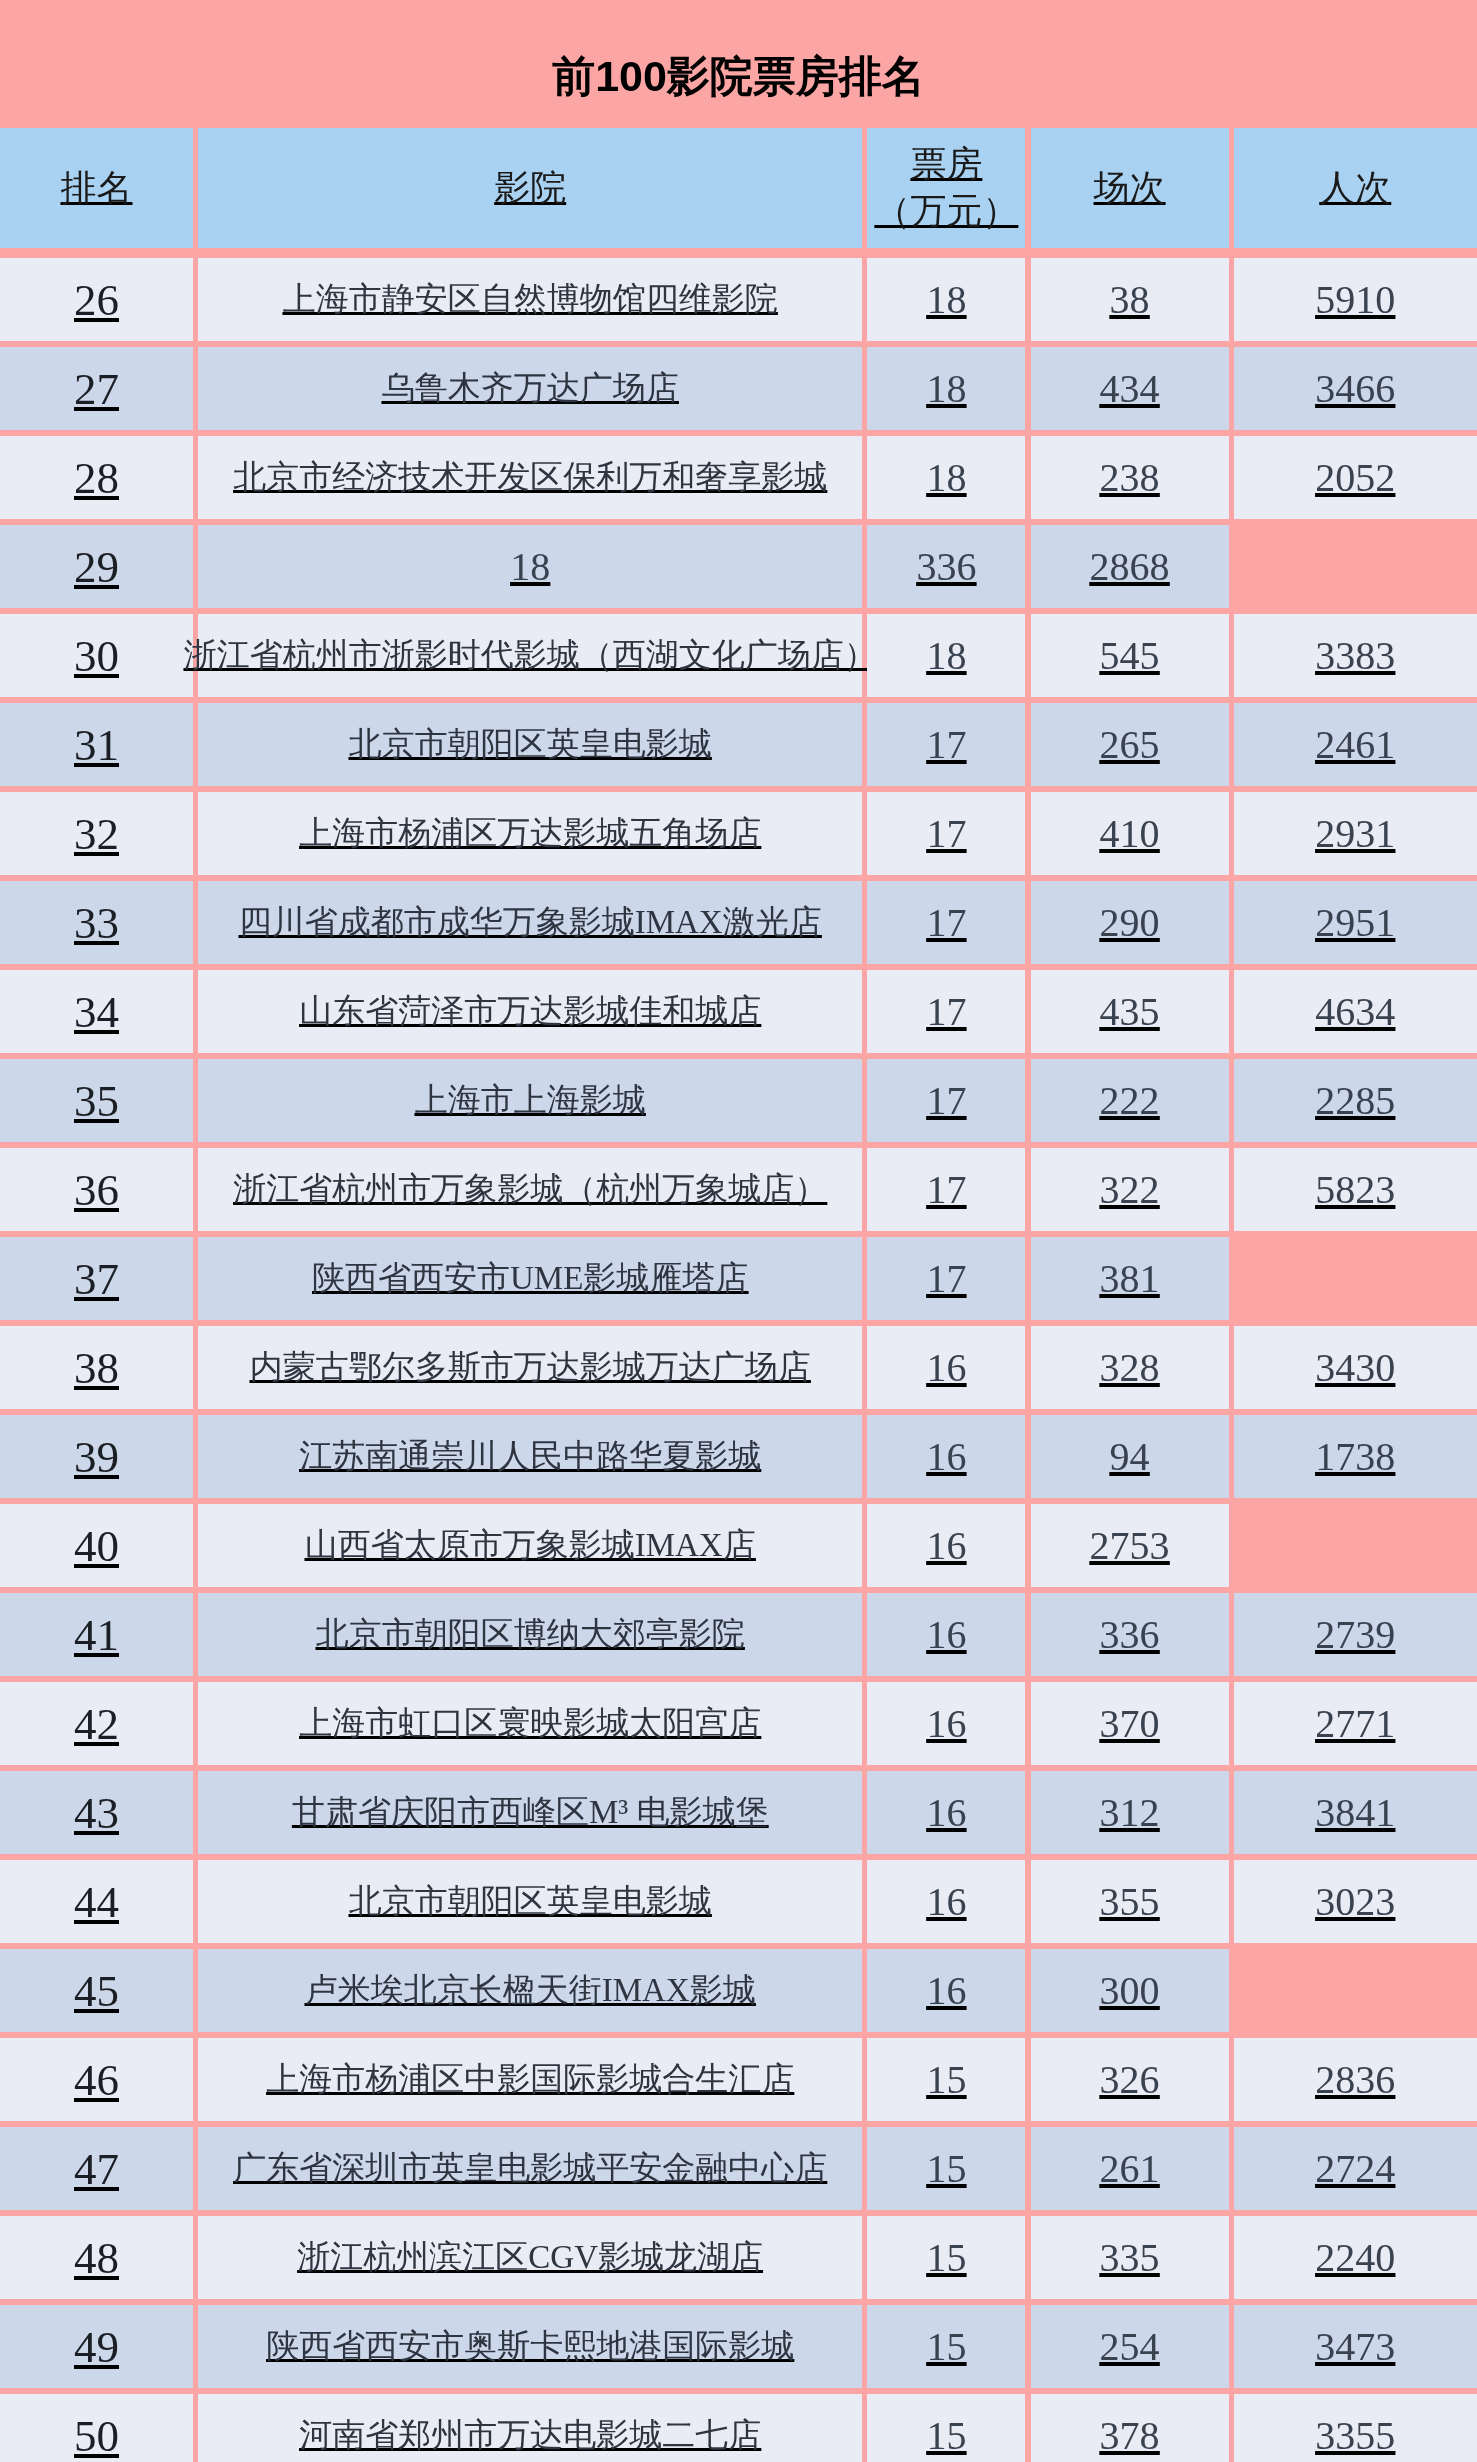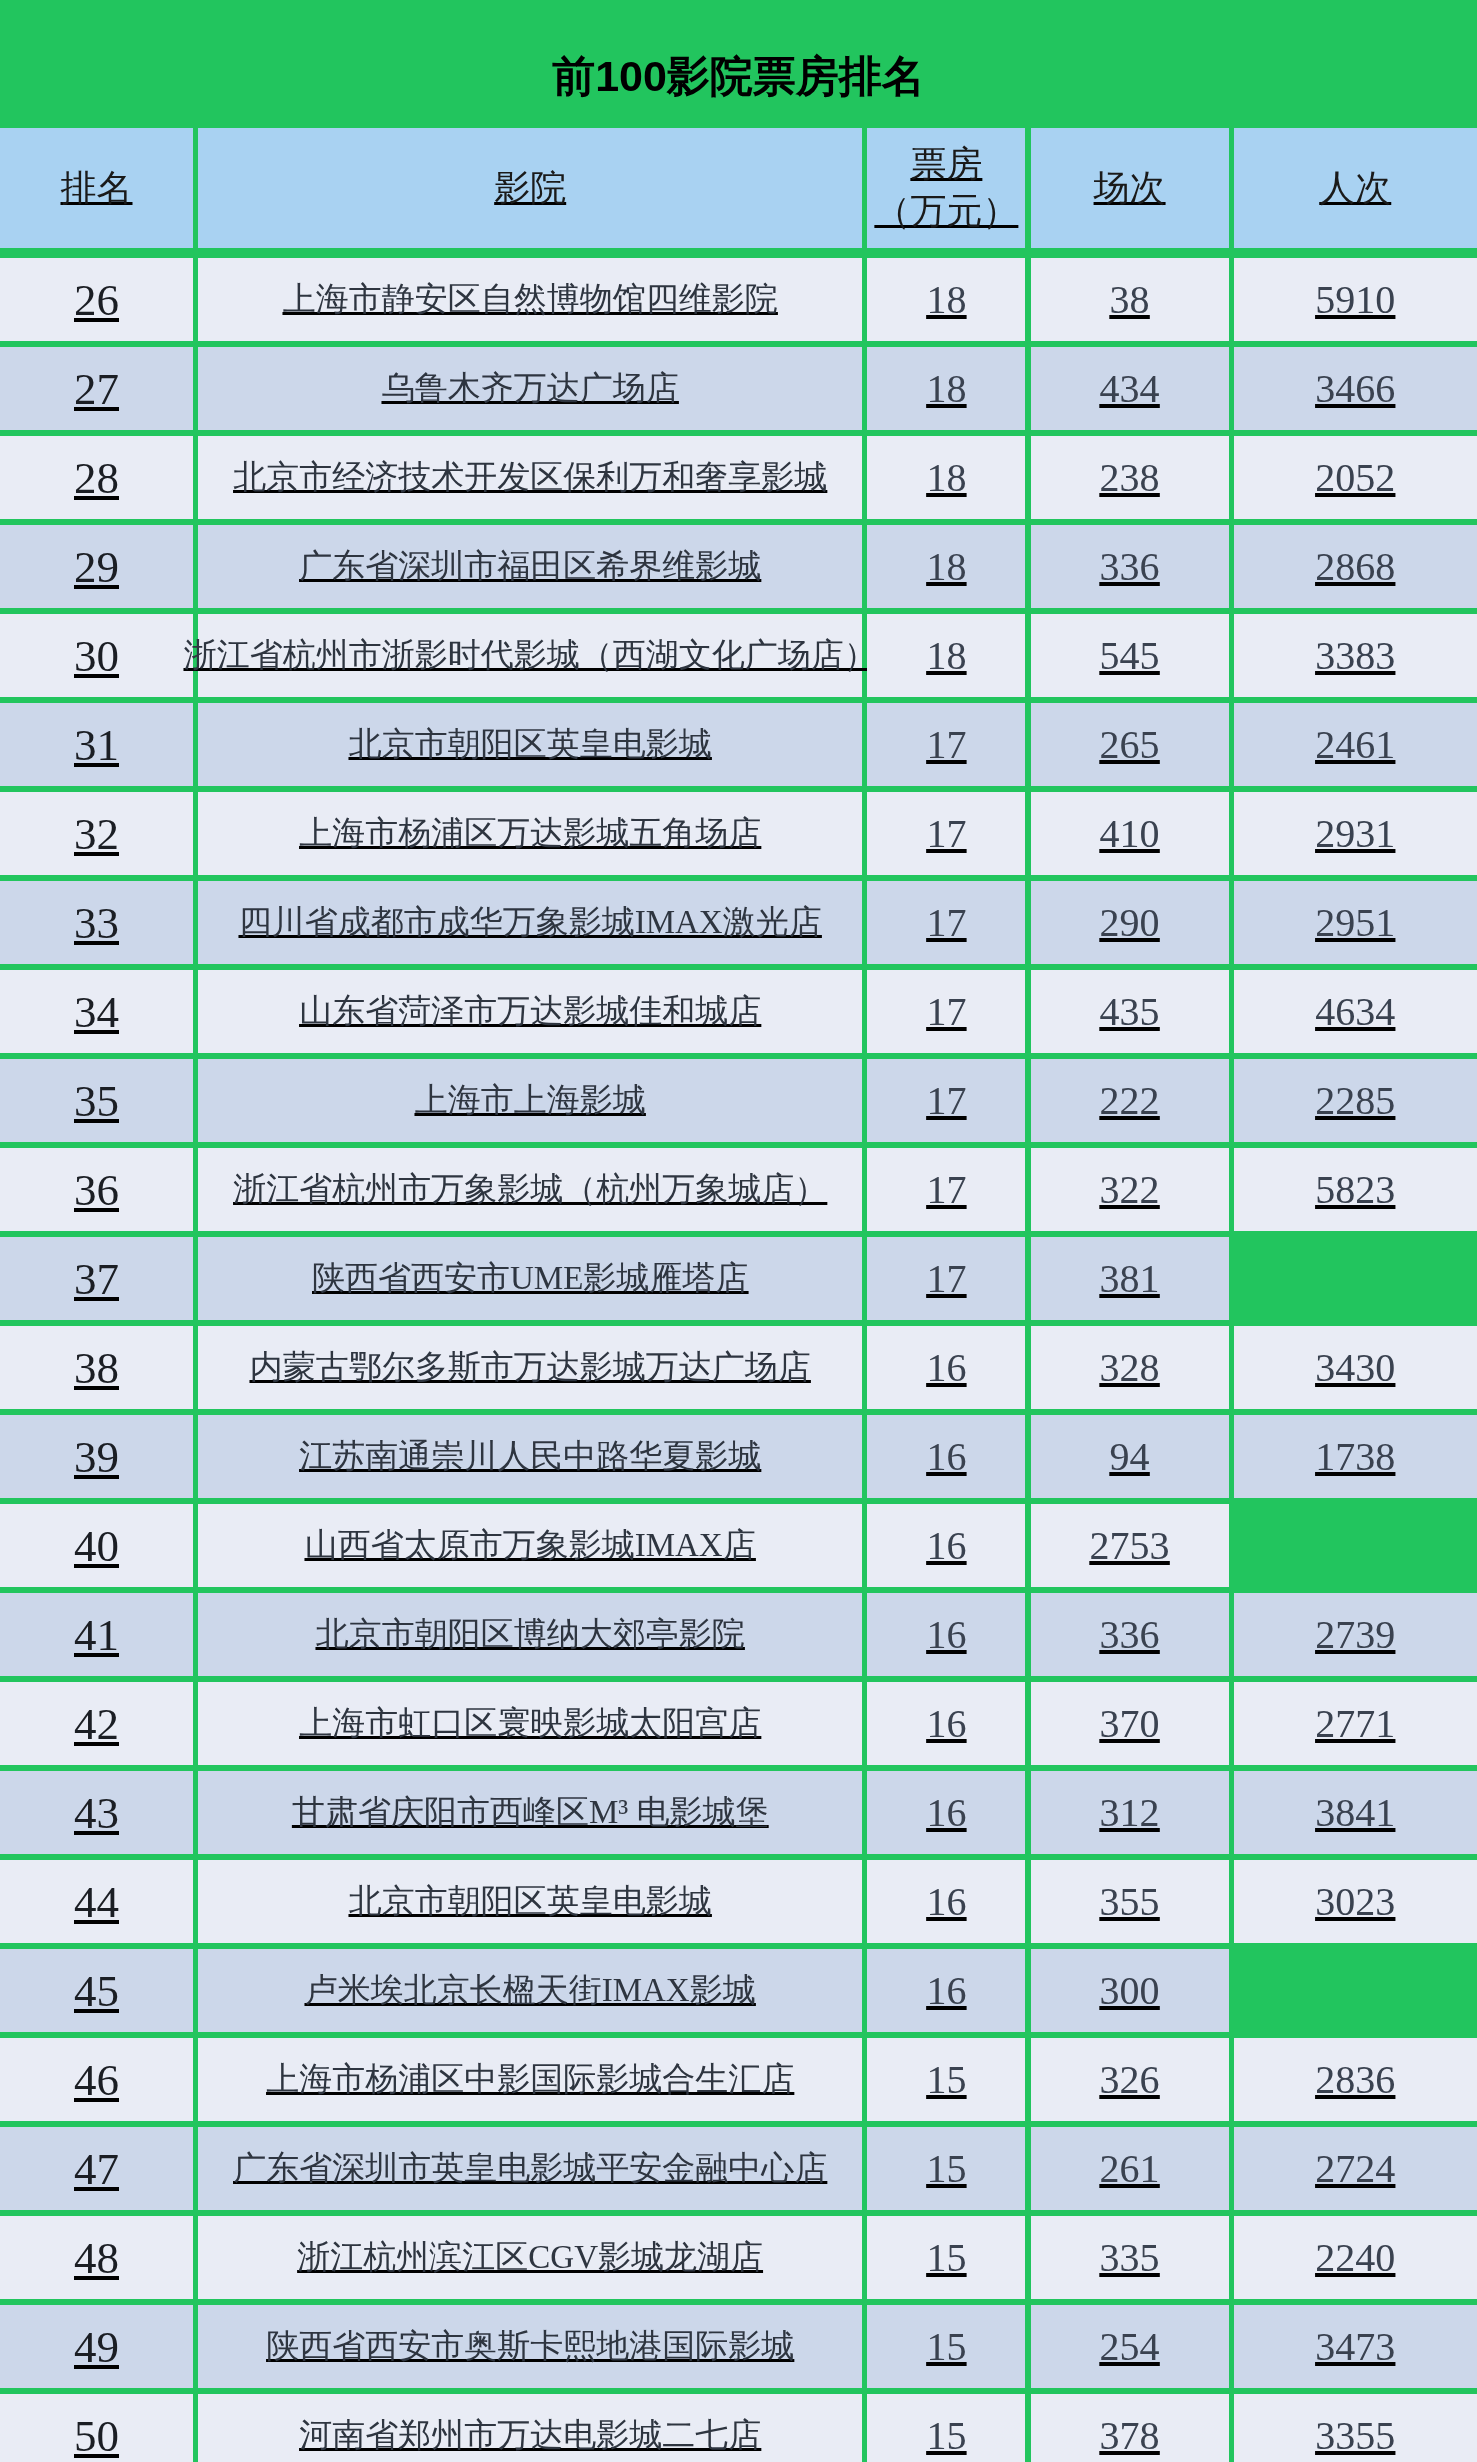--- a/index.html
+++ b/index.html
@@ -10,21 +10,21 @@
     --col-rank:193px;
     --col-cinema:664px;
     --col-box:158px;
     --col-sess:198px;
     --col-att:243px;
   }
   html,body{margin:0;padding:0;background:#ffffff;}
   .page{
     position:relative;
     width:1477px;height:2462px;
-    background:#22c55e;
+    background:#fca5a5;
     overflow:hidden;
     font-family:"Liberation Serif","DejaVu Serif",serif;
   }
   .title{
     margin:48px 0 0 0;
     height:56px;line-height:56px;
     text-align:center;
     font-family:"Liberation Sans","DejaVu Sans",sans-serif;
     font-weight:700;
     font-size:43px;
@@ -109,21 +109,20 @@
   <div class="row">
     <div class="cell rank">28</div>
     <div class="cell cinema">北京市经济技术开发区保利万和奢享影城</div>
     <div class="cell num">18</div>
     <div class="cell num">238</div>
     <div class="cell num">2052</div>
   </div>
 
   <div class="row">
     <div class="cell rank">29</div>
-    <div class="cell cinema">广东省深圳市福田区希界维影城</div>
     <div class="cell num">18</div>
     <div class="cell num">336</div>
     <div class="cell num">2868</div>
   </div>
 
   <div class="row">
     <div class="cell rank">30</div>
     <div class="cell cinema">浙江省杭州市浙影时代影城（西湖文化广场店）</div>
     <div class="cell num">18</div>
     <div class="cell num">545</div>

